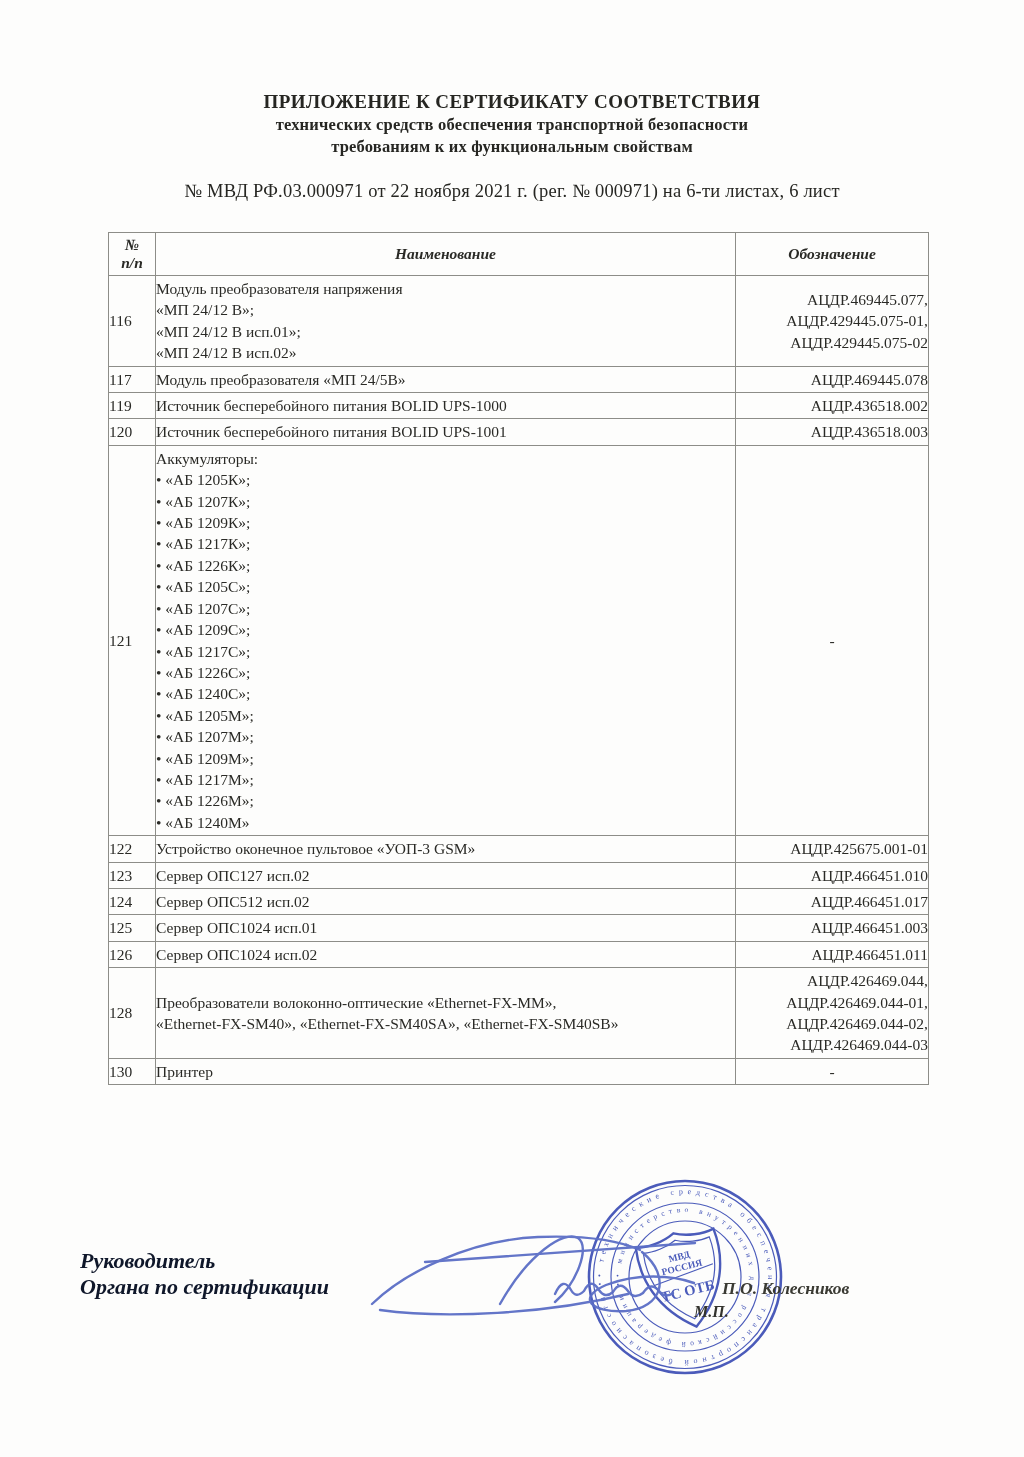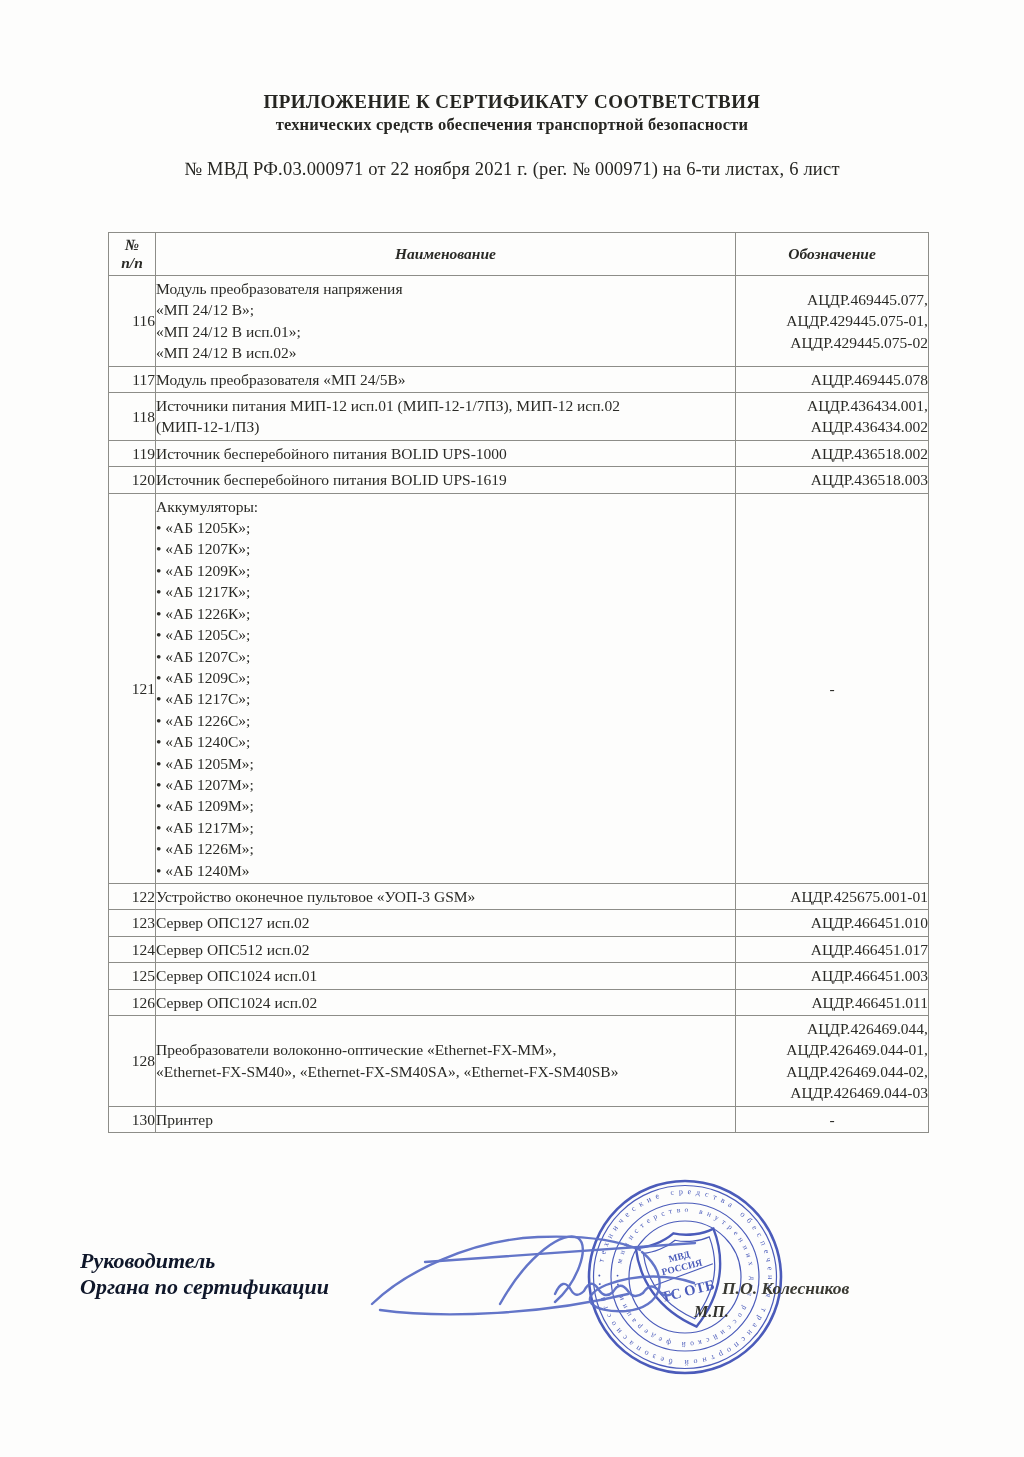--- a/index.html
+++ b/index.html
@@ -24,21 +24,21 @@
   }
   table.cert th,table.cert td{
     border:1.2px solid #8d8d88;
     vertical-align:middle;
     padding:2px 0;
   }
   col.c-num{width:47px;}
   col.c-name{width:580px;}
   col.c-desig{width:193px;}
   th{font-weight:bold;font-style:italic;text-align:center;line-height:18px;height:38px;}
-  td.col-num{text-align:right;}
+  td.col-num{text-align:left;}
   td.col-name{padding-left:10px;padding-right:6px;text-align:left;}
   td.col-desig{padding-left:12px;padding-right:4px;text-align:right;}
   td.col-desig.centered{text-align:center;padding-left:0;}
   
   .footer-role{
     position:absolute;left:80px;top:1248px;
     font-size:22px;font-weight:bold;font-style:italic;line-height:26px;color:#0f172a;
   }
   .signer-name{
     position:absolute;left:722px;top:1278px;
@@ -52,20 +52,21 @@
   .signature-wrap{position:absolute;left:350px;top:1222px;width:380px;height:118px;z-index:5;}
 </style>
 </head>
 <body>
 
 <div class="page">
 
   <div class="doc-header">
     <div class="title-1">ПРИЛОЖЕНИЕ К СЕРТИФИКАТУ СООТВЕТСТВИЯ</div>
     <div class="title-2">технических средств обеспечения транспортной безопасности</div>
+    <div class="title-3">требованиям к их функциональным свойствам</div>
     <div class="reg-line">№ МВД РФ.03.000971 от 22 ноября 2021 г. (рег. № 000971) на 6-ти листах, 6 лист</div>
   </div>
 
   <table class="cert">
     <colgroup>
         <col class="c-num">
         <col class="c-name">
         <col class="c-desig">
       </colgroup>
     <thead>
@@ -96,43 +97,32 @@
         <tr>
           <td class="col-num">117</td>
           <td class="col-name">
             <div>Модуль преобразователя «МП 24/5В»</div>
           </td>
           <td class="col-desig">
             <div>АЦДР.469445.078</div>
           </td>
         </tr>
         <tr>
-          <td class="col-num">118</td>
-          <td class="col-name">
-            <div>Источники питания МИП-12 исп.01 (МИП-12-1/7ПЗ), МИП-12 исп.02</div>
-            <div>(МИП-12-1/ПЗ)</div>
-          </td>
-          <td class="col-desig">
-            <div>АЦДР.436434.001,</div>
-            <div>АЦДР.436434.002</div>
-          </td>
-        </tr>
-        <tr>
           <td class="col-num">119</td>
           <td class="col-name">
             <div>Источник бесперебойного питания BOLID UPS-1000</div>
           </td>
           <td class="col-desig">
             <div>АЦДР.436518.002</div>
           </td>
         </tr>
         <tr>
           <td class="col-num">120</td>
           <td class="col-name">
-            <div>Источник бесперебойного питания BOLID UPS-1619</div>
+            <div>Источник бесперебойного питания BOLID UPS-1001</div>
           </td>
           <td class="col-desig">
             <div>АЦДР.436518.003</div>
           </td>
         </tr>
         <tr>
           <td class="col-num">121</td>
           <td class="col-name">
             <div>Аккумуляторы:</div>
             <div>• «АБ 1205К»;</div>

